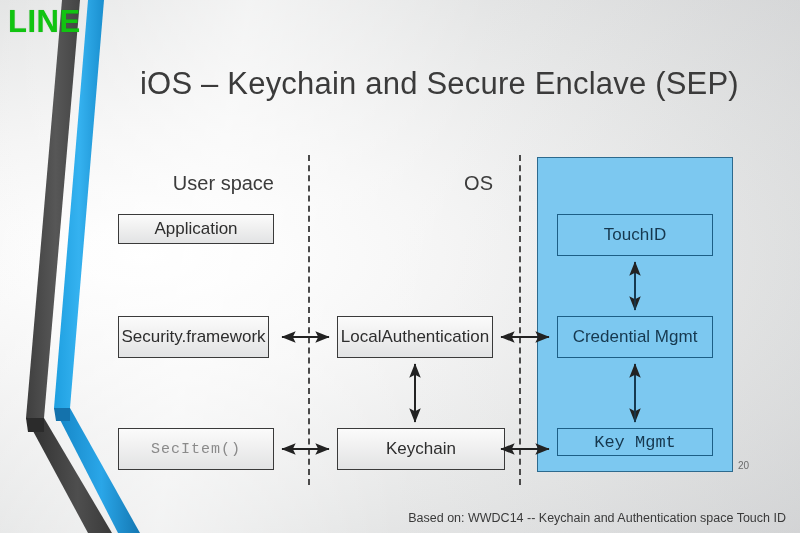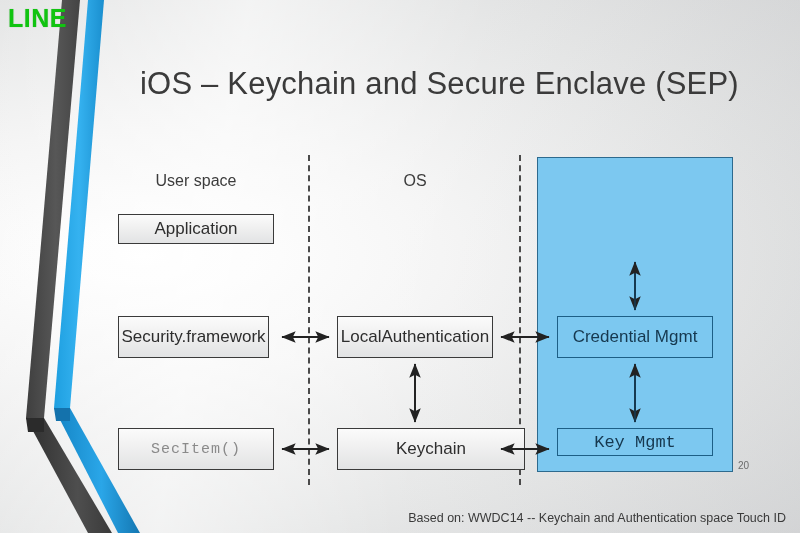--- a/index.html
+++ b/index.html
@@ -43,21 +43,21 @@
   }
 
   
   .line-logo {
     position: absolute;
     left: 8px;
     top: 4px;
     z-index: 6;
     font-family: "Liberation Sans", sans-serif;
     font-weight: bold;
-    font-size: 25px;
+    font-size: 31px;
     letter-spacing: 0.5px;
     color: #11C411;
     text-shadow: 0 0 1px rgba(0,120,0,0.45);
   }
 
   
   .slide-title {
     position: absolute;
     left: 140px;
     top: 66px;
@@ -74,23 +74,23 @@
     position: absolute;
     left: 0;
     top: 0;
     width: 800px;
     height: 533px;
     z-index: 4;
   }
 
   .col-header {
     position: absolute;
-    font-size: 16px;
+    font-size: 20px;
     color: #3c3c3c;
-    text-align: center;
+    text-align: right;
     white-space: nowrap;
   }
 
   .divider {
     position: absolute;
     width: 0;
     border-left: 2px dashed #4a4a4a;
     z-index: 4;
   }
 
@@ -216,27 +216,28 @@
     <div class="enclave-panel"></div>
 
     <div class="col-header" style="left:118px; top:172px; width:156px;">User space</div>
     <div class="col-header" style="left:337px; top:172px; width:156px;">OS</div>
     <div class="col-header" style="left:556px; top:172px; width:156px;">Secure Enclave</div>
 
     <div class="divider" style="left:308px; top:155px; height:330px;"></div>
     <div class="divider" style="left:519px; top:155px; height:330px;"></div>
 
     <div class="node" style="left:118px; top:214px; width:156px; height:30px;">Application</div>
+    <div class="node enclave" style="left:557px; top:214px; width:156px; height:42px;">TouchID</div>
 
     <div class="node" style="left:118px; top:316px; width:151px; height:42px;">Security.framework</div>
     <div class="node" style="left:337px; top:316px; width:156px; height:42px;">LocalAuthentication</div>
     <div class="node mono" style="left:118px; top:428px; width:156px; height:42px;">SecItem()</div>
 
     <div class="node enclave" style="left:557px; top:316px; width:156px; height:42px;">Credential Mgmt</div>
-    <div class="node" style="left:337px; top:428px; width:188px; height:42px;">Keychain</div>
+    <div class="node" style="left:337px; top:428px; width:168px; height:42px;">Keychain</div>
     <div class="node enclave" style="left:557px; top:428px; width:156px; height:28px;font-family:Liberation Mono, monospace;">Key Mgmt</div>
 
     <svg class="arrows" viewBox="0 0 800 533">
       <defs>
         <marker id="ah" markerWidth="9" markerHeight="9" refX="7.6" refY="3.2" orient="auto" markerUnits="strokeWidth">
           <path d="M0,0 L8,3.2 L0,6.4 L1.6,3.2 z" fill="#222222"></path>
         </marker>
         <marker id="ah2" markerWidth="9" markerHeight="9" refX="7.6" refY="3.2" orient="auto" markerUnits="strokeWidth">
           <path d="M0,0 L8,3.2 L0,6.4 L1.6,3.2 z" fill="#222222"></path>
         </marker>

